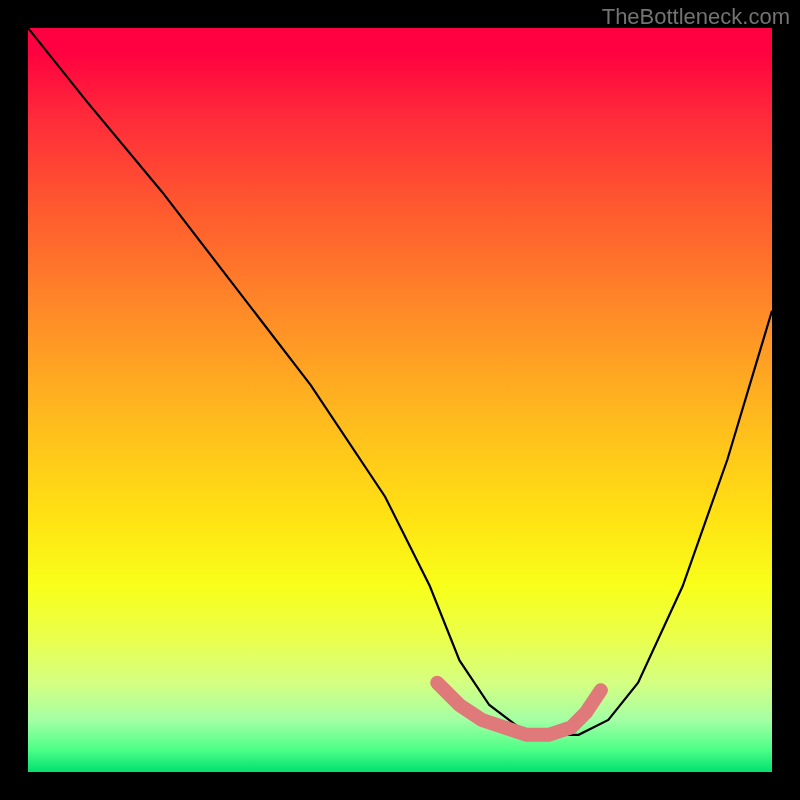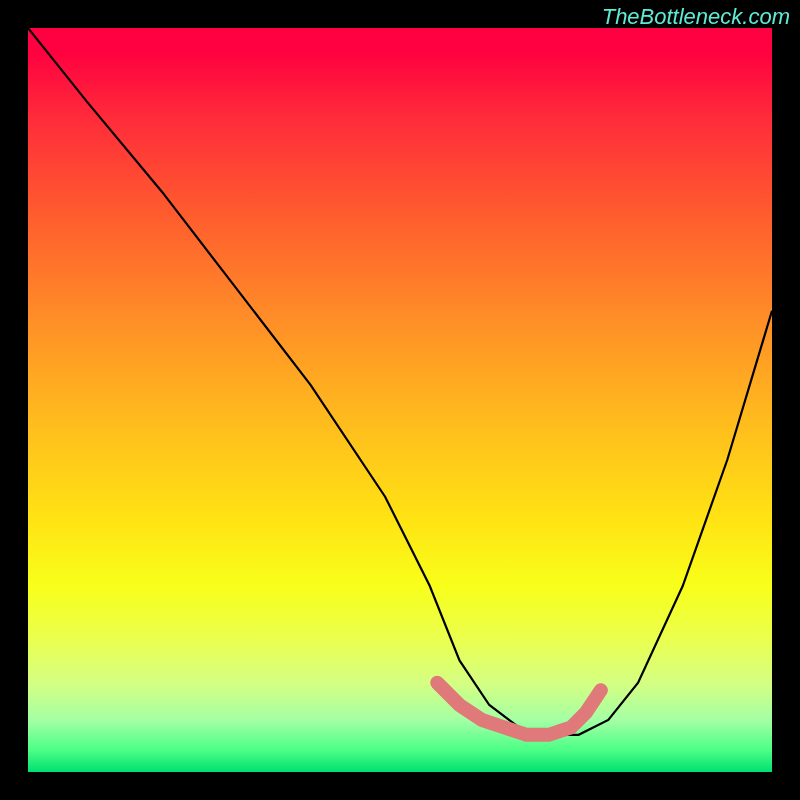--- a/index.html
+++ b/index.html
@@ -8,25 +8,24 @@
     width: 800px;
     height: 800px;
     background: #000;
     font-family: Arial, sans-serif;
     overflow: hidden;
   }
   .watermark {
     position: absolute;
     top: 4px;
     right: 10px;
-    color: #5eead4;
+    color: #737373;
     font-size: 22px;
     font-weight: 500;
     z-index: 10;
-    font-style: italic;
   }
   .chart {
     position: absolute;
     top: 28px;
     left: 28px;
     width: 744px;
     height: 744px;
   }
   .gradient-bg {
     position: absolute;

